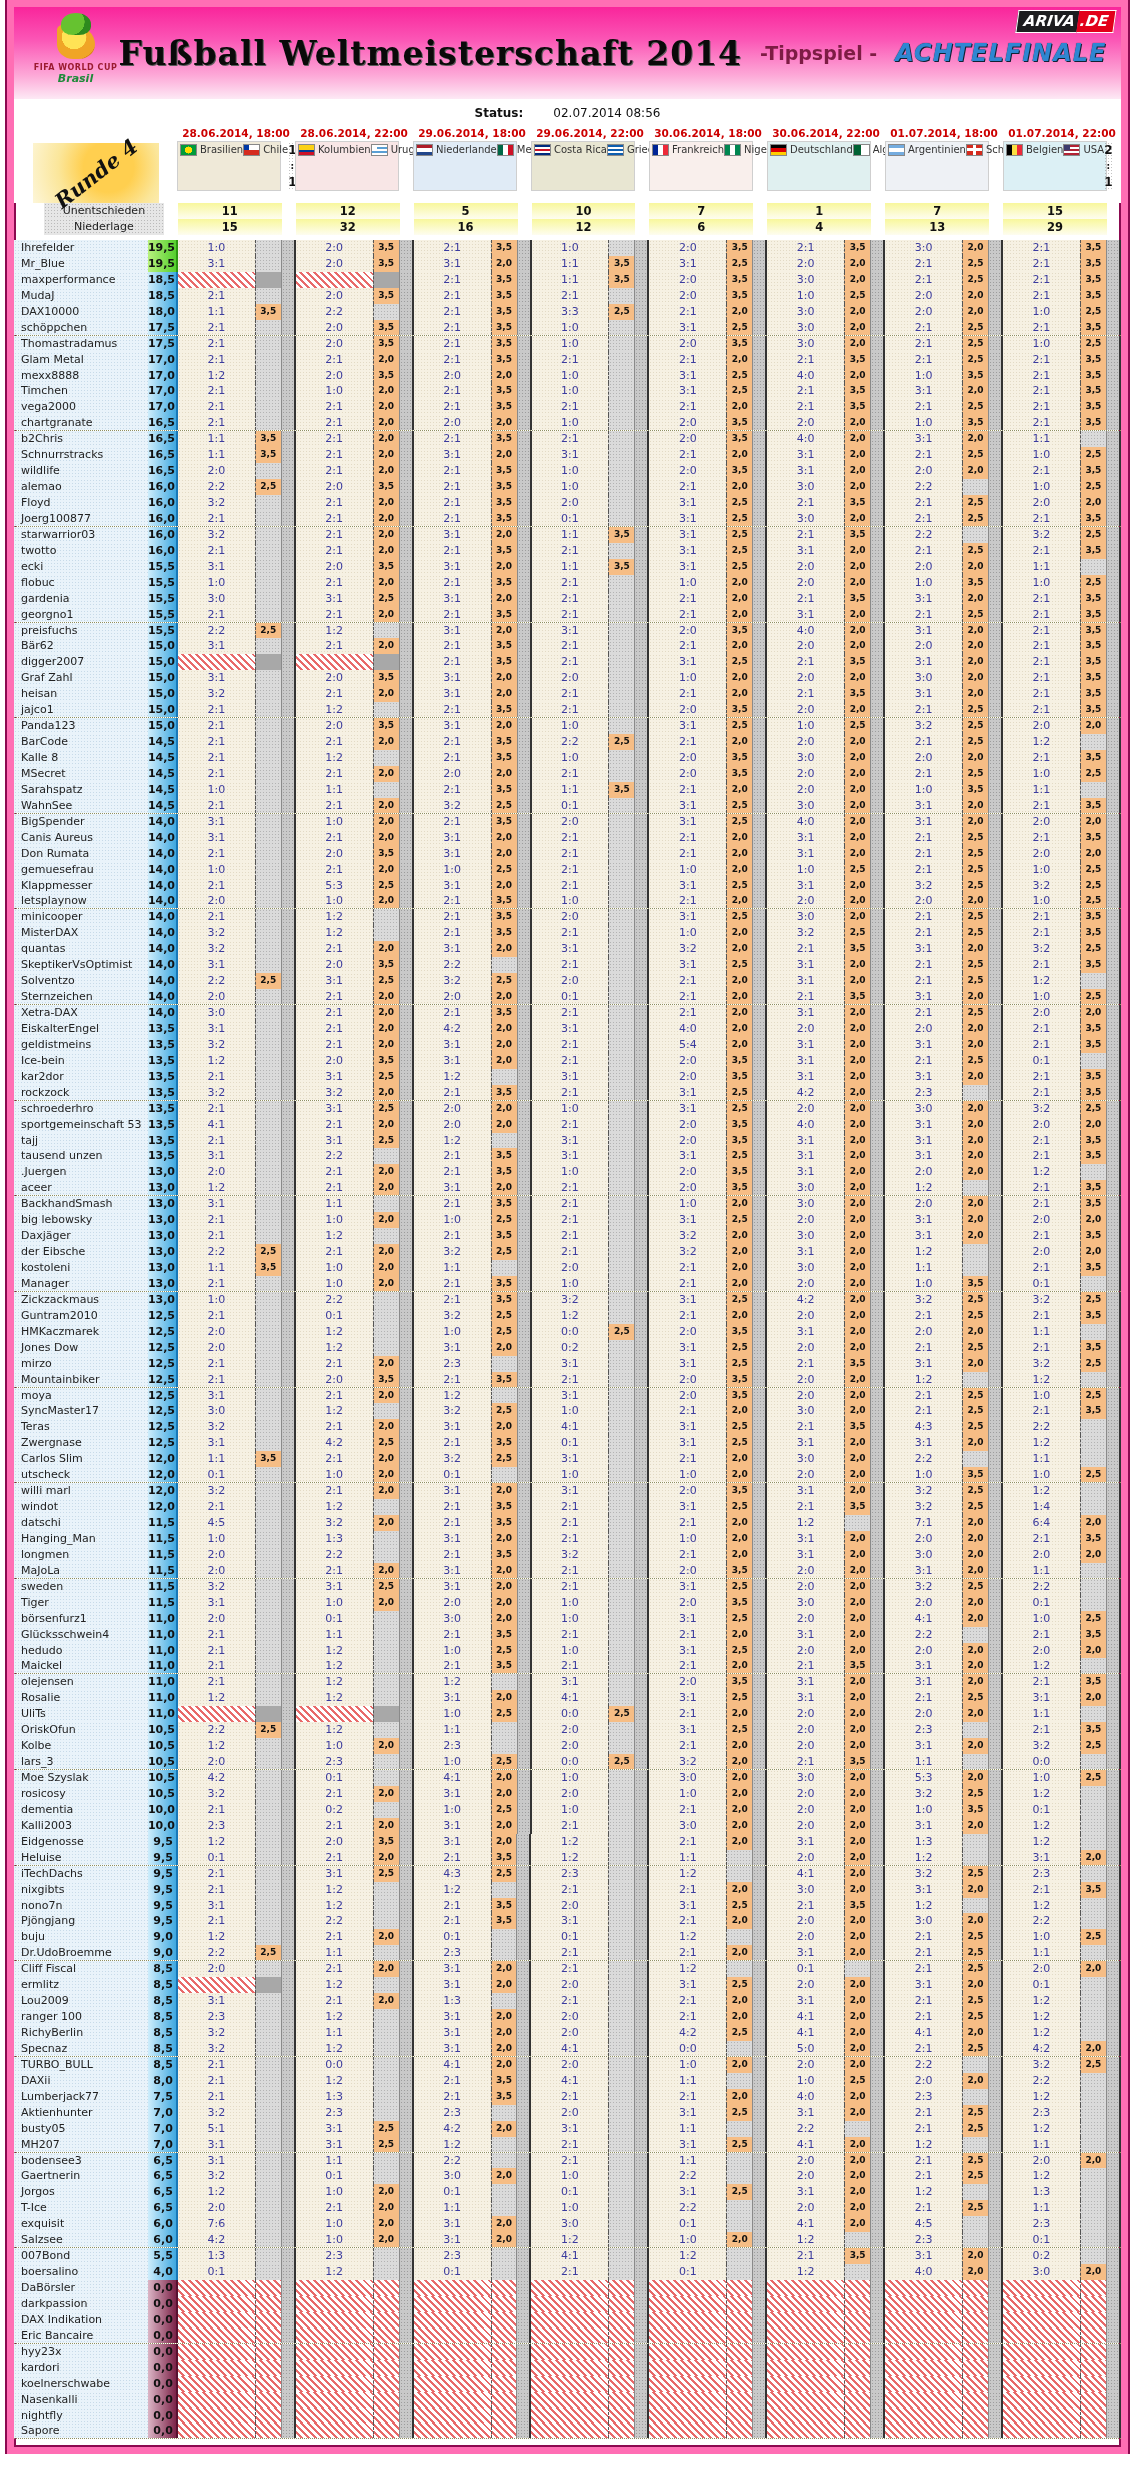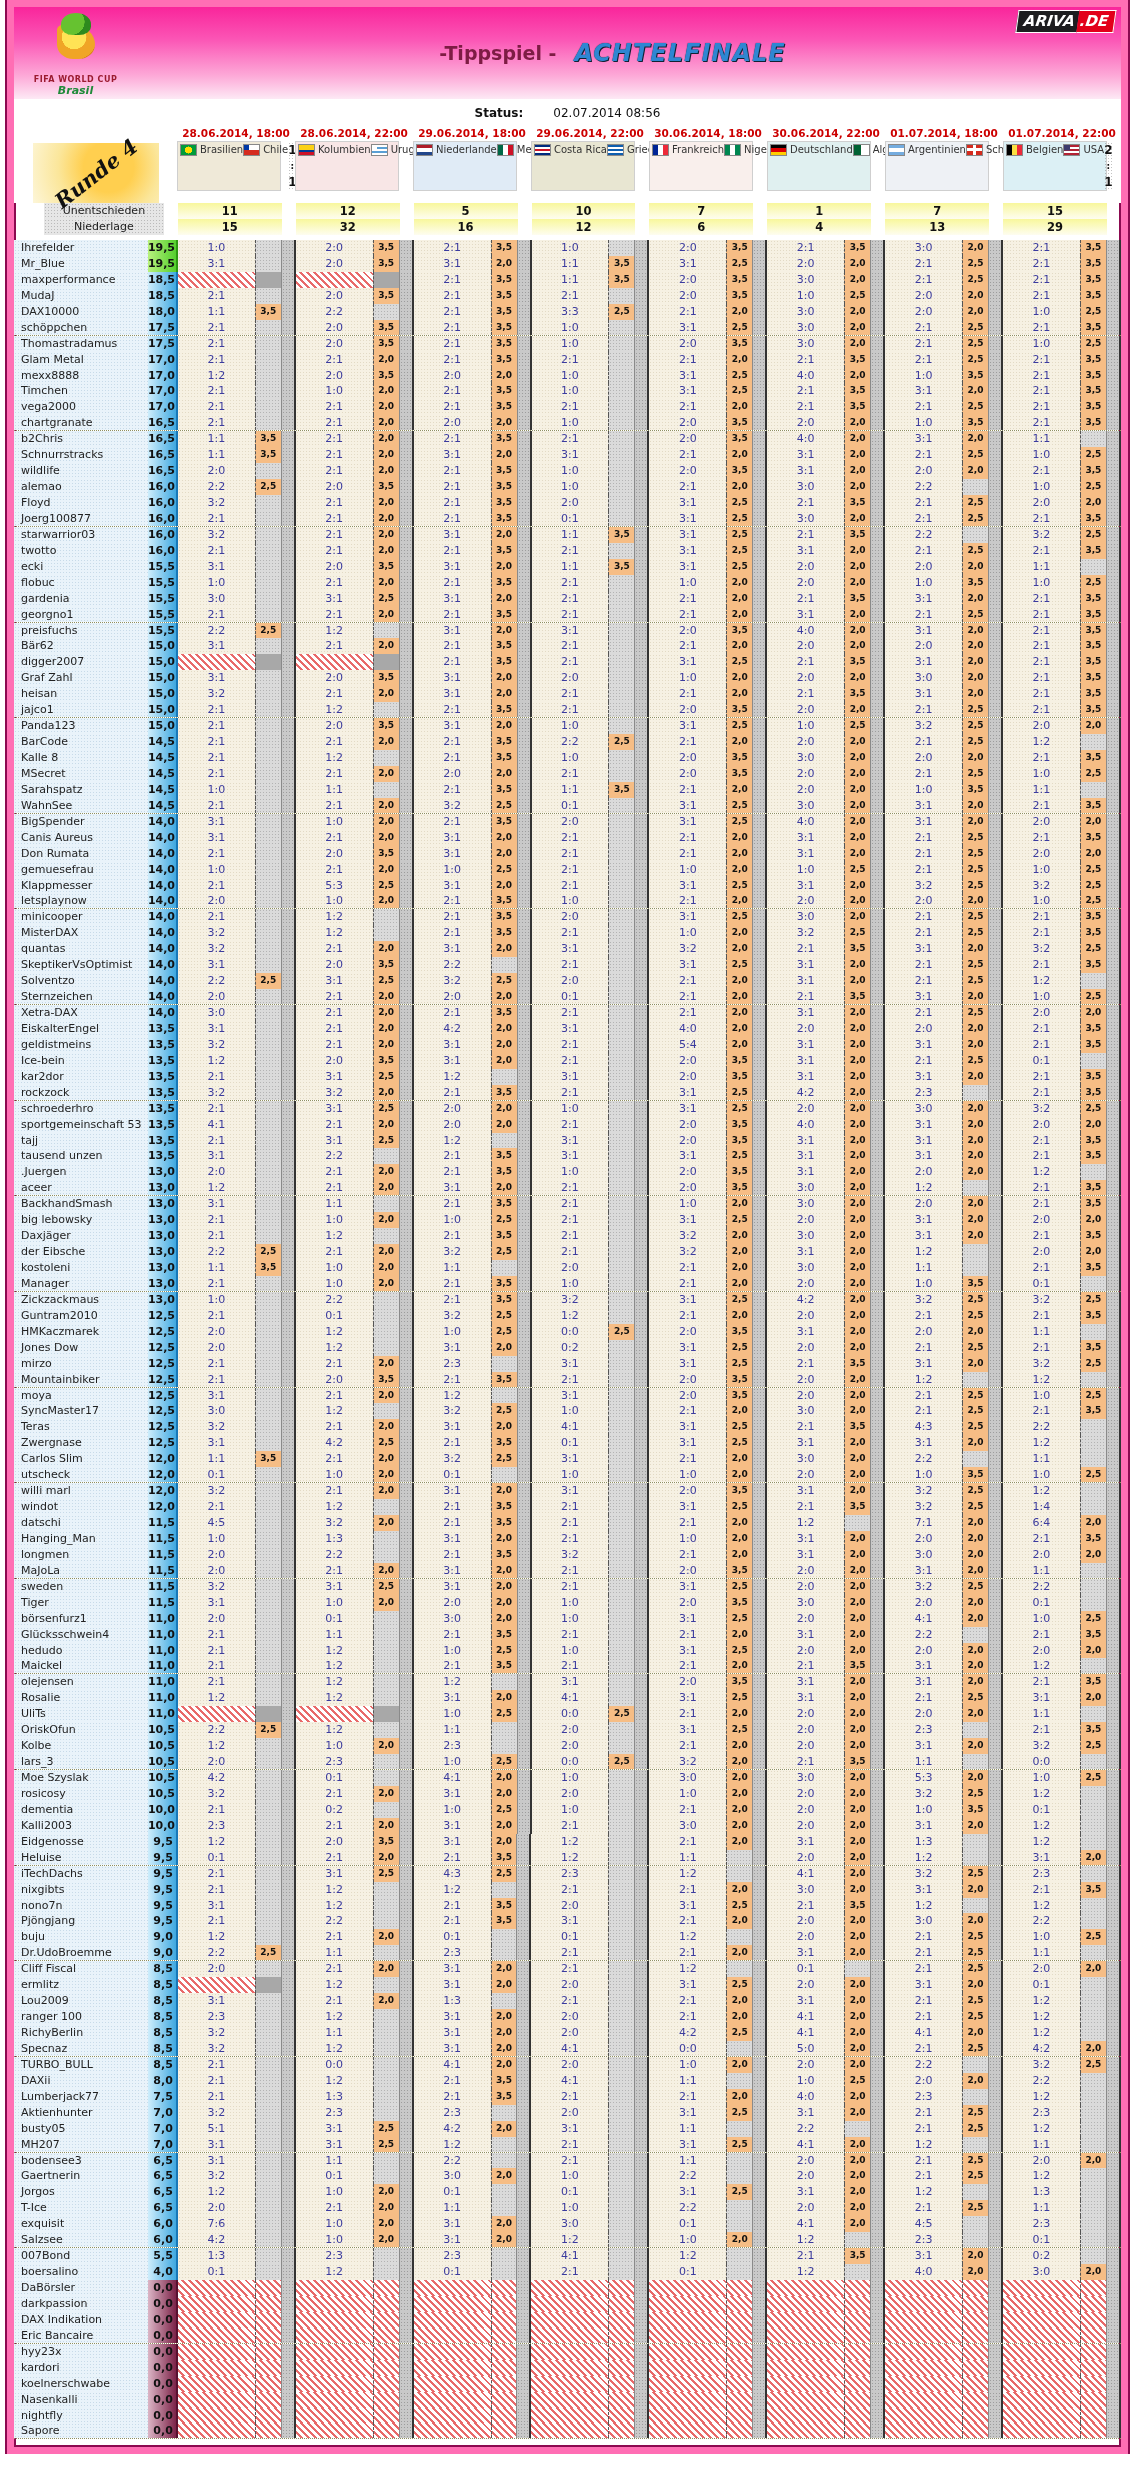--- a/index.html
+++ b/index.html
@@ -11,21 +11,21 @@
   .title{font-family:"DejaVu Serif","Liberation Serif",serif;font-weight:bold;font-size:33px;color:#0a0a0a;letter-spacing:1px;text-shadow:1px 1px 0 #5c5c5c;}
   .tipp{font-weight:bold;font-size:19px;color:#7d1c44;}
   .stage{font-weight:bold;font-style:italic;font-size:24px;color:#2f86d2;letter-spacing:1px;text-shadow:1px 1px 0 #123,0 0 1px #123;}
   .ariva{position:absolute;top:5px;right:6px;transform:skewX(-8deg);font-style:italic;font-weight:bold;font-size:15px;}
   .ariva .a1{background:#1d1d1f;color:#fff;padding:1px 3px 2px 6px;border:1px solid #fff;border-right:none;}
   .ariva .a2{background:#e2001a;color:#fff;padding:1px 6px 2px 2px;border:1px solid #fff;border-left:none;}
   .fifa{position:absolute;left:14px;top:6px;width:95px;text-align:center;}
   .cup{width:42px;height:48px;margin:0 auto;position:relative;}
   .cup .leaves{position:absolute;left:6px;top:0;width:30px;height:22px;border-radius:50% 50% 40% 40%;background:radial-gradient(circle at 35% 40%,#66c230 0 55%,#2e8a1e 56% 100%);}
   .cup .hand{position:absolute;left:2px;top:10px;width:38px;height:36px;border-radius:10% 60% 45% 45%;background:radial-gradient(circle at 45% 35%,#ffe355 0 40%,#f7b update 0,#f0a526 41% 75%,#d98a12 76% 100%);}
-  .fifa .l1{font-size:8px;font-weight:bold;color:#9b1b30;letter-spacing:.5px;margin-top:14px;}
+  .fifa .l1{font-size:8px;font-weight:bold;color:#9b1b30;letter-spacing:.5px;margin-top:2px;}
   .fifa .l2{font-size:11px;font-weight:bold;font-style:italic;color:#1f8a3a;}
 
   
   .statusline{height:27px;display:flex;align-items:center;justify-content:center;font-size:12px;color:#111;background:#fff;gap:20px;}
   .statusline b{margin-right:10px;}
 
   
   .hgrid{display:flex;background:#fff;}
   .hleft{width:164px;display:flex;flex-direction:column;align-items:center;}
   .badge{margin-top:2px;width:126px;height:60px;background:radial-gradient(circle at 60% 40%,#ffcf4f 0 30%,#fbe69a 60%,#fdf6d8 100%);display:flex;align-items:center;justify-content:center;}
@@ -73,20 +73,21 @@
   <div class="banner">
     <div class="fifa">
       <div class="cup">
         <div class="hand" style="position:absolute;left:2px;top:12px;width:38px;height:34px;border-radius:15% 60% 45% 45%;background:radial-gradient(circle at 45% 35%,#ffe355 0 40%,#f0a526 41% 75%,#d98a12 76% 100%);"></div>
         <div class="leaves"></div>
       </div>
       <div class="l1">FIFA WORLD CUP</div>
       <div class="l2">Brasil</div>
     </div>
     <div class="banner-inner">
+      <span class="title">Fußball Weltmeisterschaft 2014</span>
       <span class="tipp">-Tippspiel -</span>
       <span class="stage">ACHTELFINALE</span>
     </div>
     <div class="ariva"><span class="a1">ARIVA</span><span class="a2">.DE</span></div>
   </div>
 
   <div class="statusline">
     <b>Status:</b>
     <span>02.07.2014 08:56</span>
   </div>

